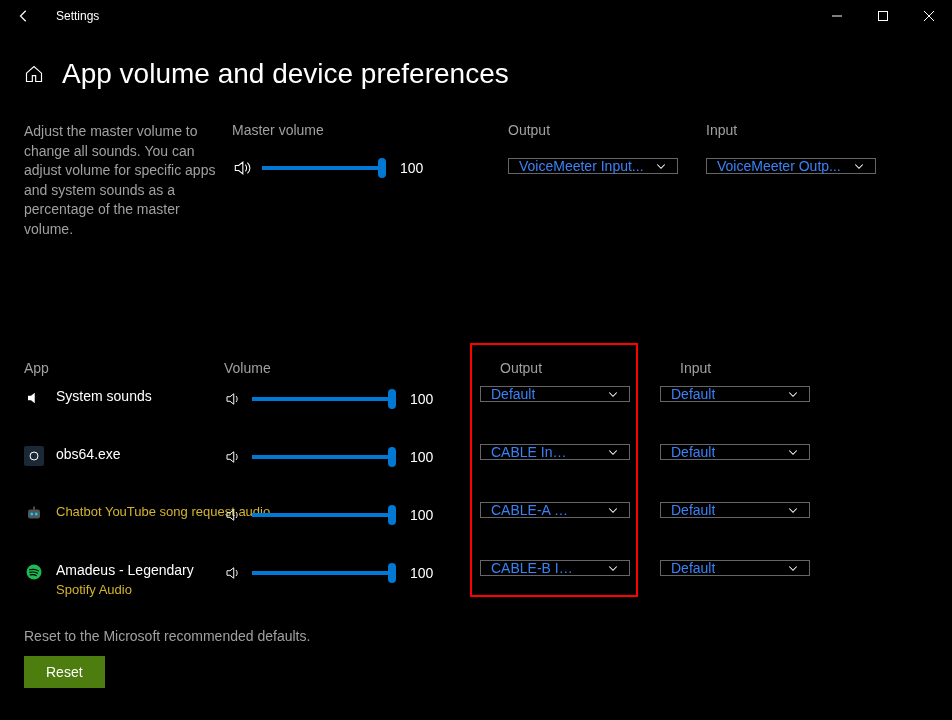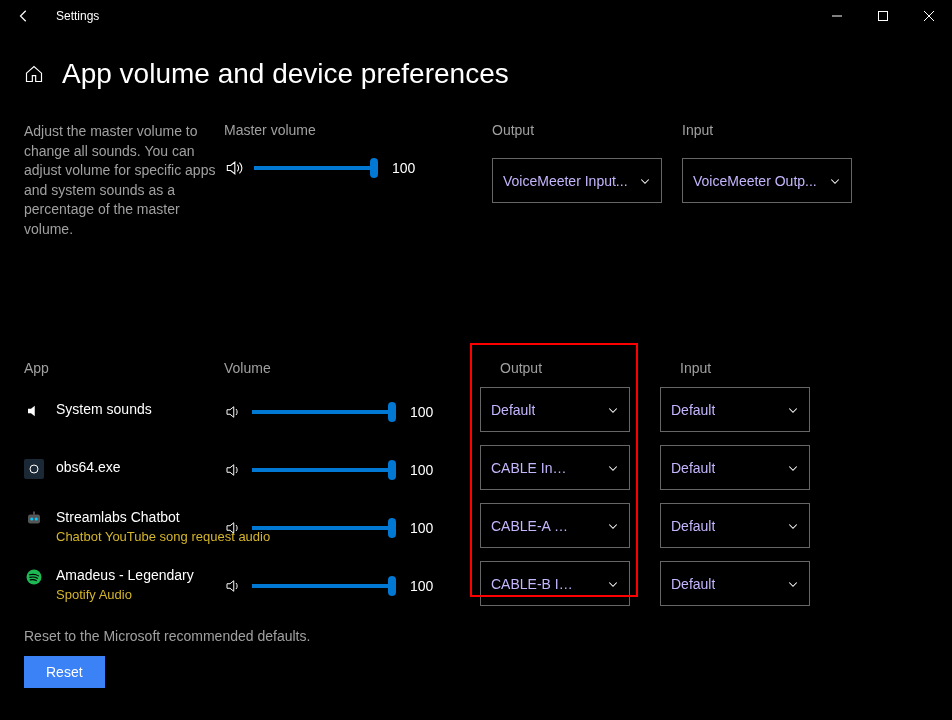--- a/index.html
+++ b/index.html
@@ -48,21 +48,21 @@
     gap: 18px;
     margin-top: 10px;
     margin-bottom: 32px;
   }
   .page-title {
     font-size: 28px;
     font-weight: 400;
   }
   .top-grid {
     display: flex;
-    gap: 0;
+    gap: 8px;
   }
   .help-text {
     width: 200px;
     color: #a0a0a0;
     font-size: 14px;
     line-height: 1.4;
   }
   .master-col {
     width: 248px;
   }
@@ -97,23 +97,23 @@
     font-size: 14px;
     width: 30px;
     margin-left: 8px;
   }
   .dropdown {
     border: 1px solid #666666;
     padding: 6px 10px;
     display: flex;
     align-items: center;
     justify-content: space-between;
-    height: 45px;
+    height: 16px;
     background: #000;
-    color: #c4b5fd;
+    color: #3b82f6;
     font-size: 14px;
   }
   .dropdown.master { width: 170px; }
   .dropdown.app { width: 150px; gap: 28px; }
   .dropdown .txt { white-space: nowrap; overflow: hidden; text-overflow: ellipsis; }
   .output-col { margin-left: 20px; width: 190px; }
   .input-col { margin-left: 0px; width: 190px; }
   .app-section {
     margin-top: 120px;
   }
@@ -122,21 +122,21 @@
     color: #a0a0a0;
     font-size: 14px;
     margin-bottom: 10px;
   }
   .hdr-app { width: 200px; }
   .hdr-vol { width: 276px; }
   .hdr-out { width: 180px; }
   .hdr-in { width: 180px; }
   .app-row {
     display: flex;
-    align-items: center;
+    align-items: flex-start;
     min-height: 48px;
     margin-bottom: 10px;
   }
   .app-left {
     width: 200px;
     display: flex;
     gap: 12px;
     padding-top: 2px;
   }
   .app-left .names { display: flex; flex-direction: column; gap: 4px;}
@@ -170,21 +170,21 @@
   }
   .reset-section {
     margin-top: 20px;
   }
   .reset-text {
     color: #a0a0a0;
     font-size: 14px;
     margin-bottom: 12px;
   }
   .reset-btn {
-    background: #3b82f6;
+    background: #4d7c0f;
     border: none;
     color: #fff;
     padding: 8px 22px;
     font-size: 14px;
   }
   .chev { flex-shrink: 0; margin-left: 6px; }
   svg { display: block; }
 </style>
 </head>
 <body>
@@ -365,21 +365,20 @@
       <div class="app-left">
         <div class="app-icon">
           <svg width="18" height="18" viewBox="0 0 24 24">
               <rect x="4" y="6" width="16" height="12" rx="3" fill="#555"></rect>
               <circle cx="9" cy="12" r="2" fill="#0cf"></circle>
               <circle cx="15" cy="12" r="2" fill="#0cf"></circle>
               <line x1="12" y1="2" x2="12" y2="6" stroke="#888" stroke-width="1.5"></line>
             </svg>
         </div>
         <div class="names">
-          <div class="app-name">Streamlabs Chatbot</div>
           <div class="app-sub">Chatbot YouTube song request audio</div>
         </div>
       </div>
       <div class="app-vol">
         <span>
             <svg width="18" height="18" viewBox="0 0 24 24">
               <path d="M4 9v6h4l5 4V5L8 9H4z M16 8c1 1 1.5 2.3 1.5 4s-.5 3-1.5 4" stroke="#fff" stroke-width="1.3" fill="none"></path>
             </svg>
           </span>
         <div class="slider-track">

